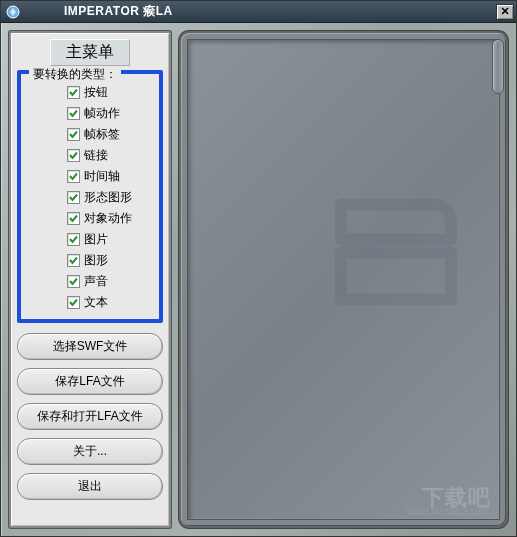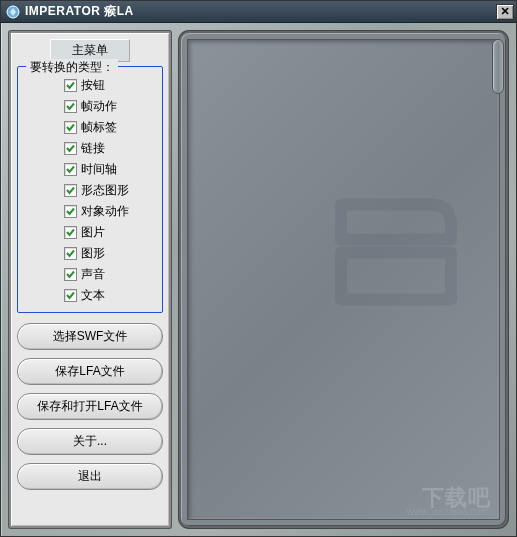--- a/index.html
+++ b/index.html
@@ -32,20 +32,21 @@
     width: 16px; height: 16px;
     display: flex; align-items: center; justify-content: center;
     margin-right: 4px;
   }
   .titlebar-icon svg { width: 14px; height: 14px; }
   .titlebar-text {
     color: #fff;
     font-weight: bold;
     flex: 1;
     letter-spacing: 0.5px;
+    margin-left: 39px;
   }
   .close-btn {
     width: 18px; height: 16px;
     background: #c0c0c0;
     border: 1px solid #333;
     box-shadow: inset 1px 1px 0 #fff, inset -1px -1px 0 #888;
     display: flex; align-items: center; justify-content: center;
     font-family: Arial;
     font-size: 11px;
     font-weight: bold;
@@ -67,27 +68,27 @@
     display: flex;
     flex-direction: column;
   }
   .menu-header {
     background: #d8dde0;
     border: 1px solid #aaa;
     border-top-color: #fff;
     border-left-color: #fff;
     text-align: center;
     padding: 2px 0;
-    font-size: 12px;
+    font-size: 16px;
     margin-bottom: 4px;
     width: 80px;
     align-self: center;
   }
   .group-box {
-    border: 1px solid #1d4ed8;
+    border: 4px solid #1d4ed8;
     border-radius: 2px;
     padding: 8px 6px 6px 6px;
     position: relative;
     margin-bottom: 10px;
     background: #e8e8e8;
   }
   .group-title {
     position: absolute;
     top: -8px;
     left: 8px;

